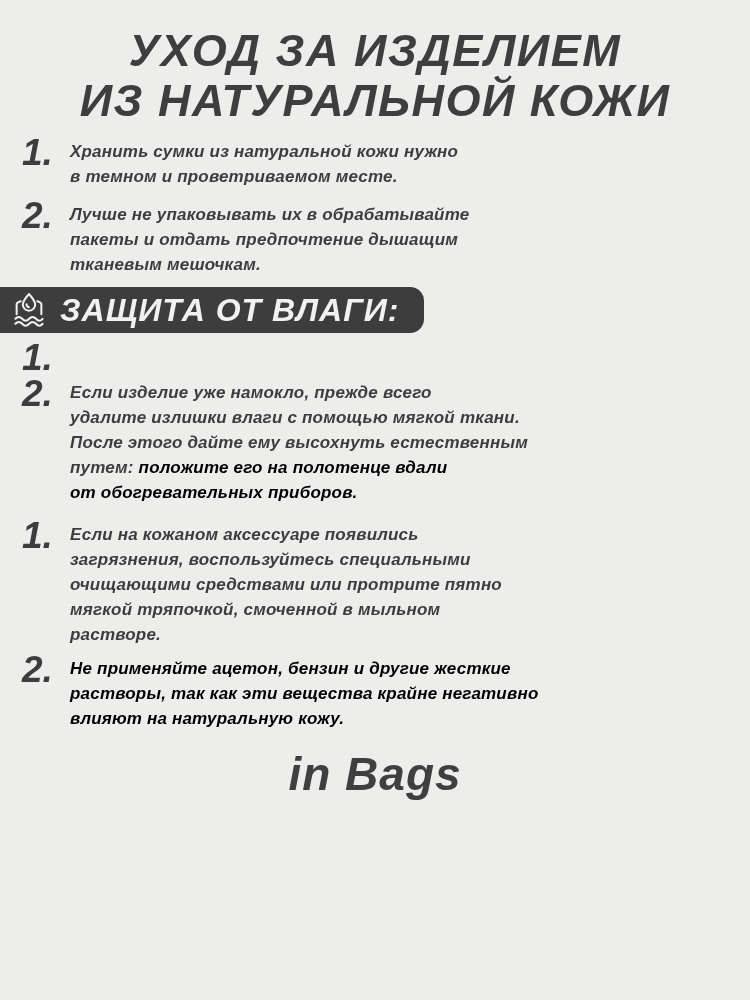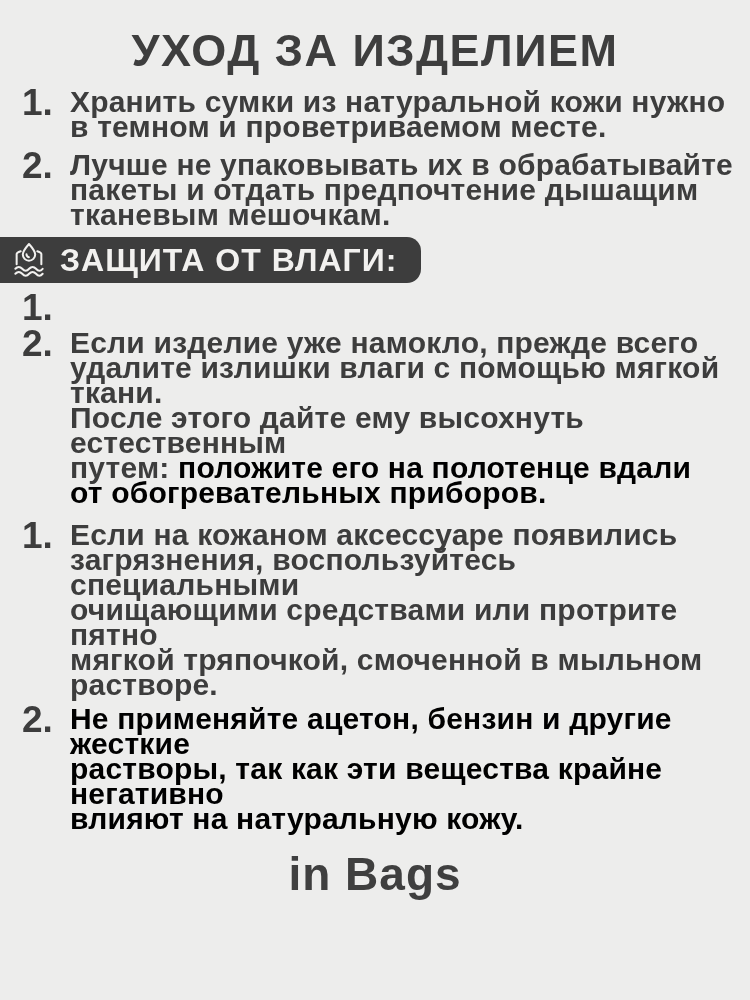--- a/index.html
+++ b/index.html
@@ -3,21 +3,21 @@
 <meta charset="utf-8">
 <style>
   html,body{margin:0;padding:0;}
   body{
     width:750px;height:1000px;
     background:#ededec;
     font-family:"Liberation Sans","DejaVu Sans",sans-serif;
     color:#3d3d3d;
     overflow:hidden;
   }
-  .page{width:750px;height:700px;display:flex;flex-direction:column;}
+  .page{width:750px;height:700px;display:flex;flex-direction:column;font-style:italic;}
 
   
   .title{
     margin-top:26px;
     text-align:center;
     font-weight:700;
     font-size:45px;
     line-height:50px;
     letter-spacing:1.5px;
     color:#3e3e3e;
@@ -58,21 +58,21 @@
   .num{
     flex:0 0 48px;
     width:48px;
     font-weight:700;
     font-size:37px;
     line-height:30px;
     color:#3d3d3d;
   }
   .item-text{
     font-weight:700;
-    font-size:30px;
+    font-size:17px;
     line-height:25px;
     letter-spacing:0.2px;
     color:#3d3d3d;
     padding-top:1px;
   }
   .item-text span{white-space:pre-line;}
   .red{color:#000000;}
 
   
   .brand{
@@ -84,20 +84,21 @@
     color:#3f3f3f;
   }
 </style>
 </head>
 <body>
 
 <div class="page">
 
   <div class="title">
     <div>УХОД ЗА ИЗДЕЛИЕМ</div>
+    <div>ИЗ НАТУРАЛЬНОЙ КОЖИ</div>
   </div>
 
   <div class="items s1">
     <div class="item">
       <div class="num">1.</div>
       <div class="item-text"><span>Хранить сумки из натуральной кожи нужно
 в темном и проветриваемом месте.</span><span class="red"></span></div>
     </div>
     <div class="item">
       <div class="num">2.</div>

